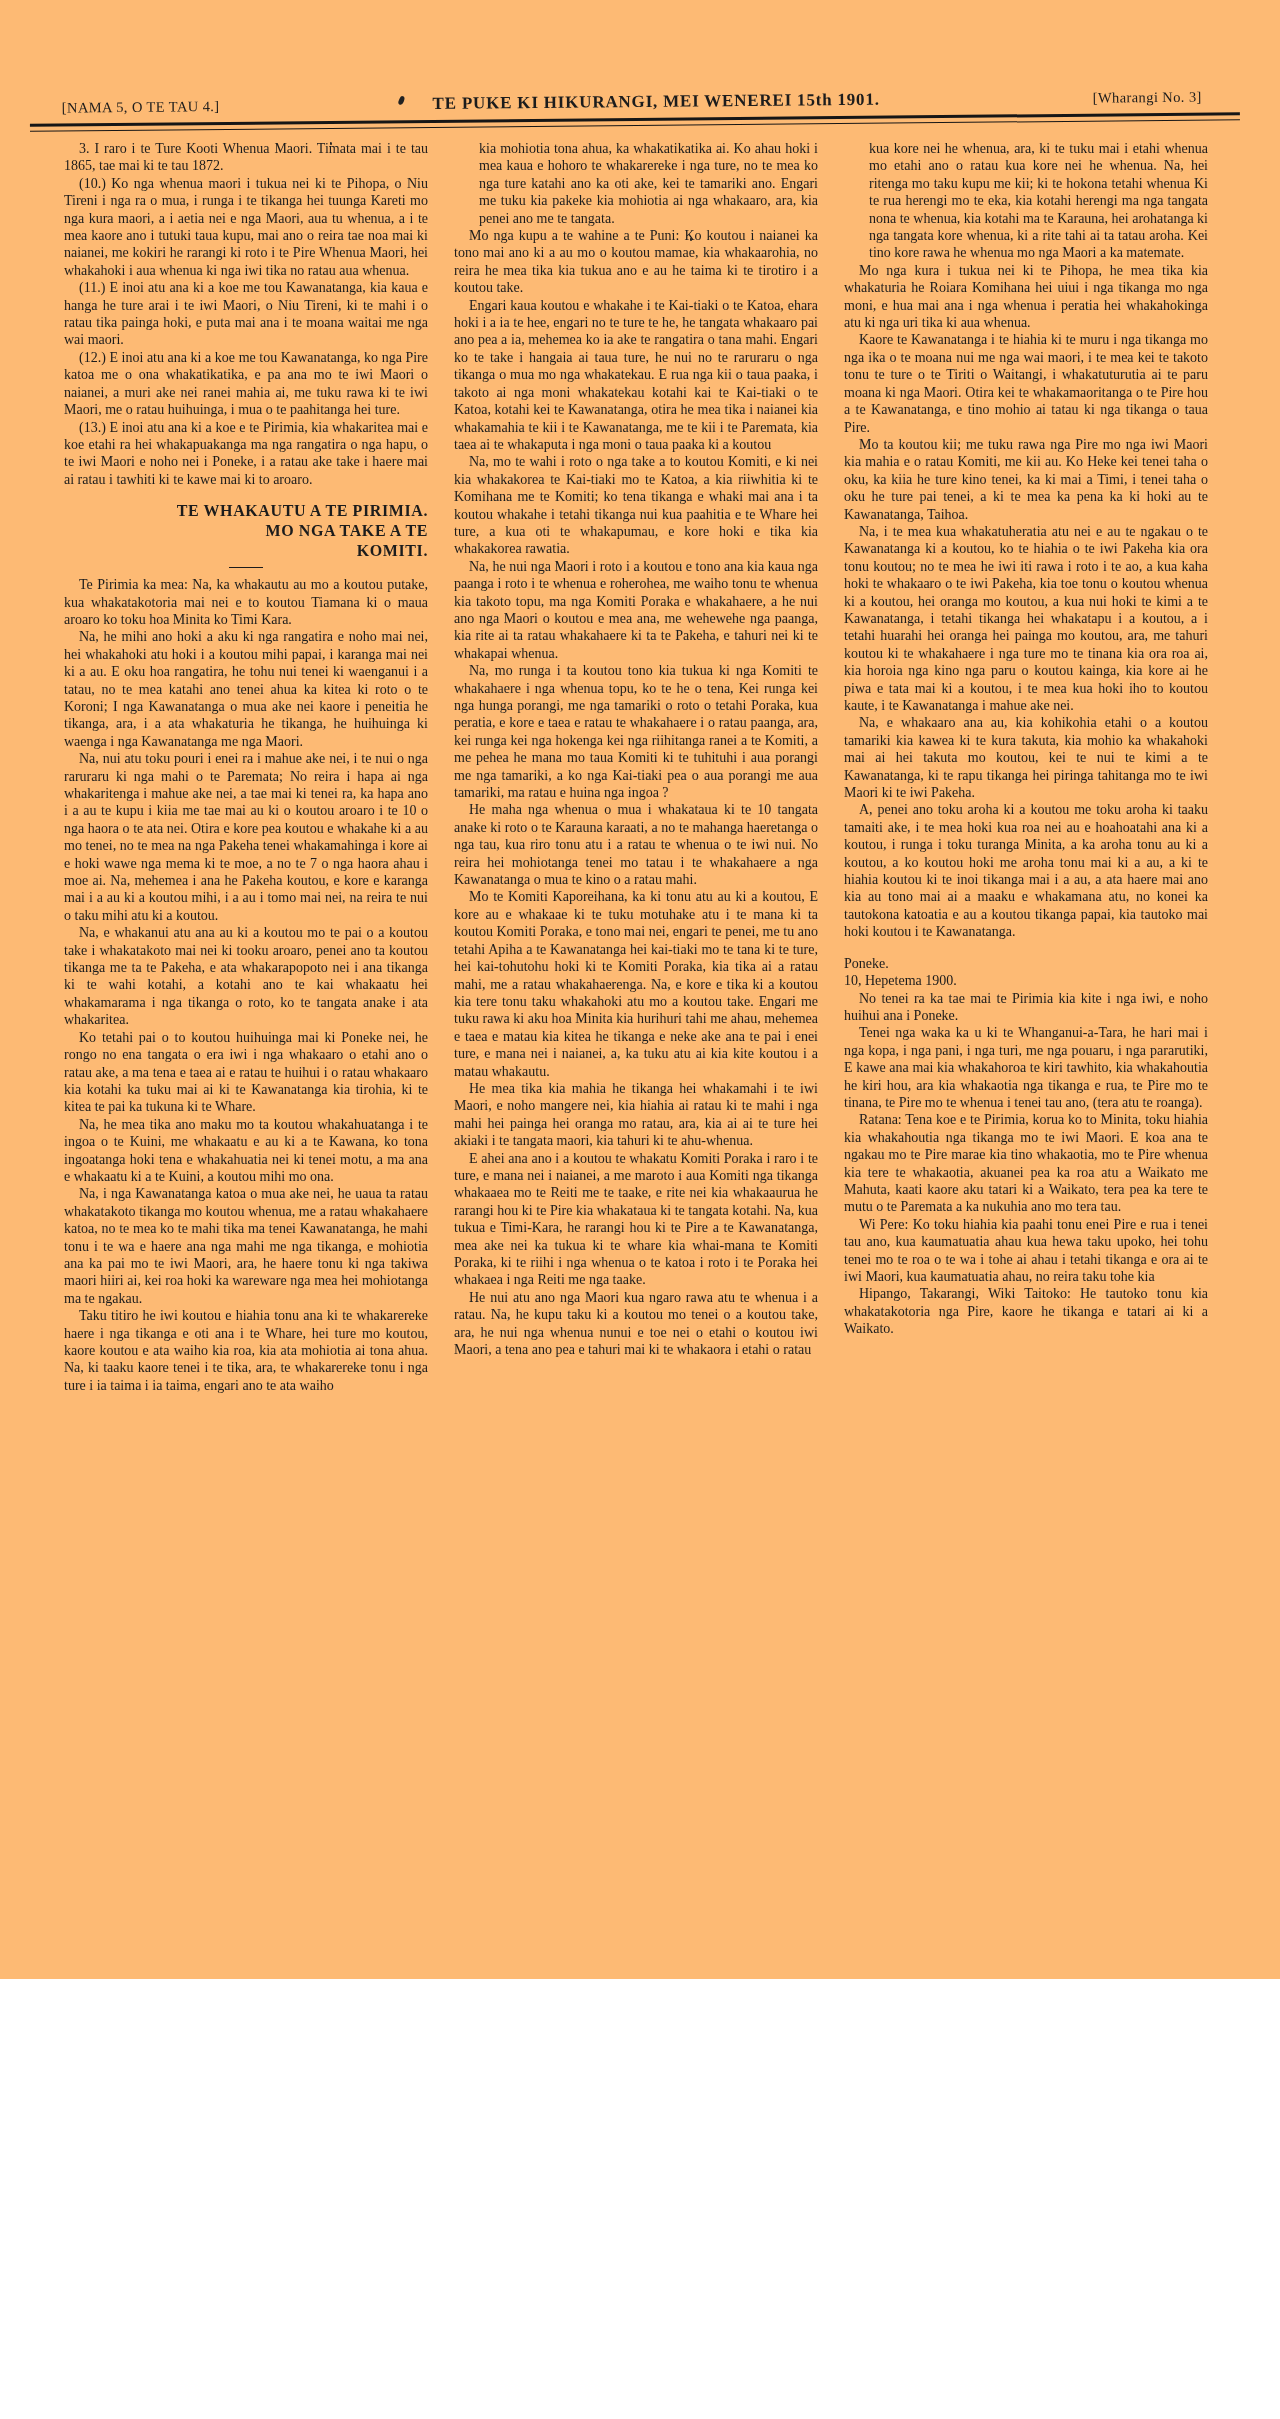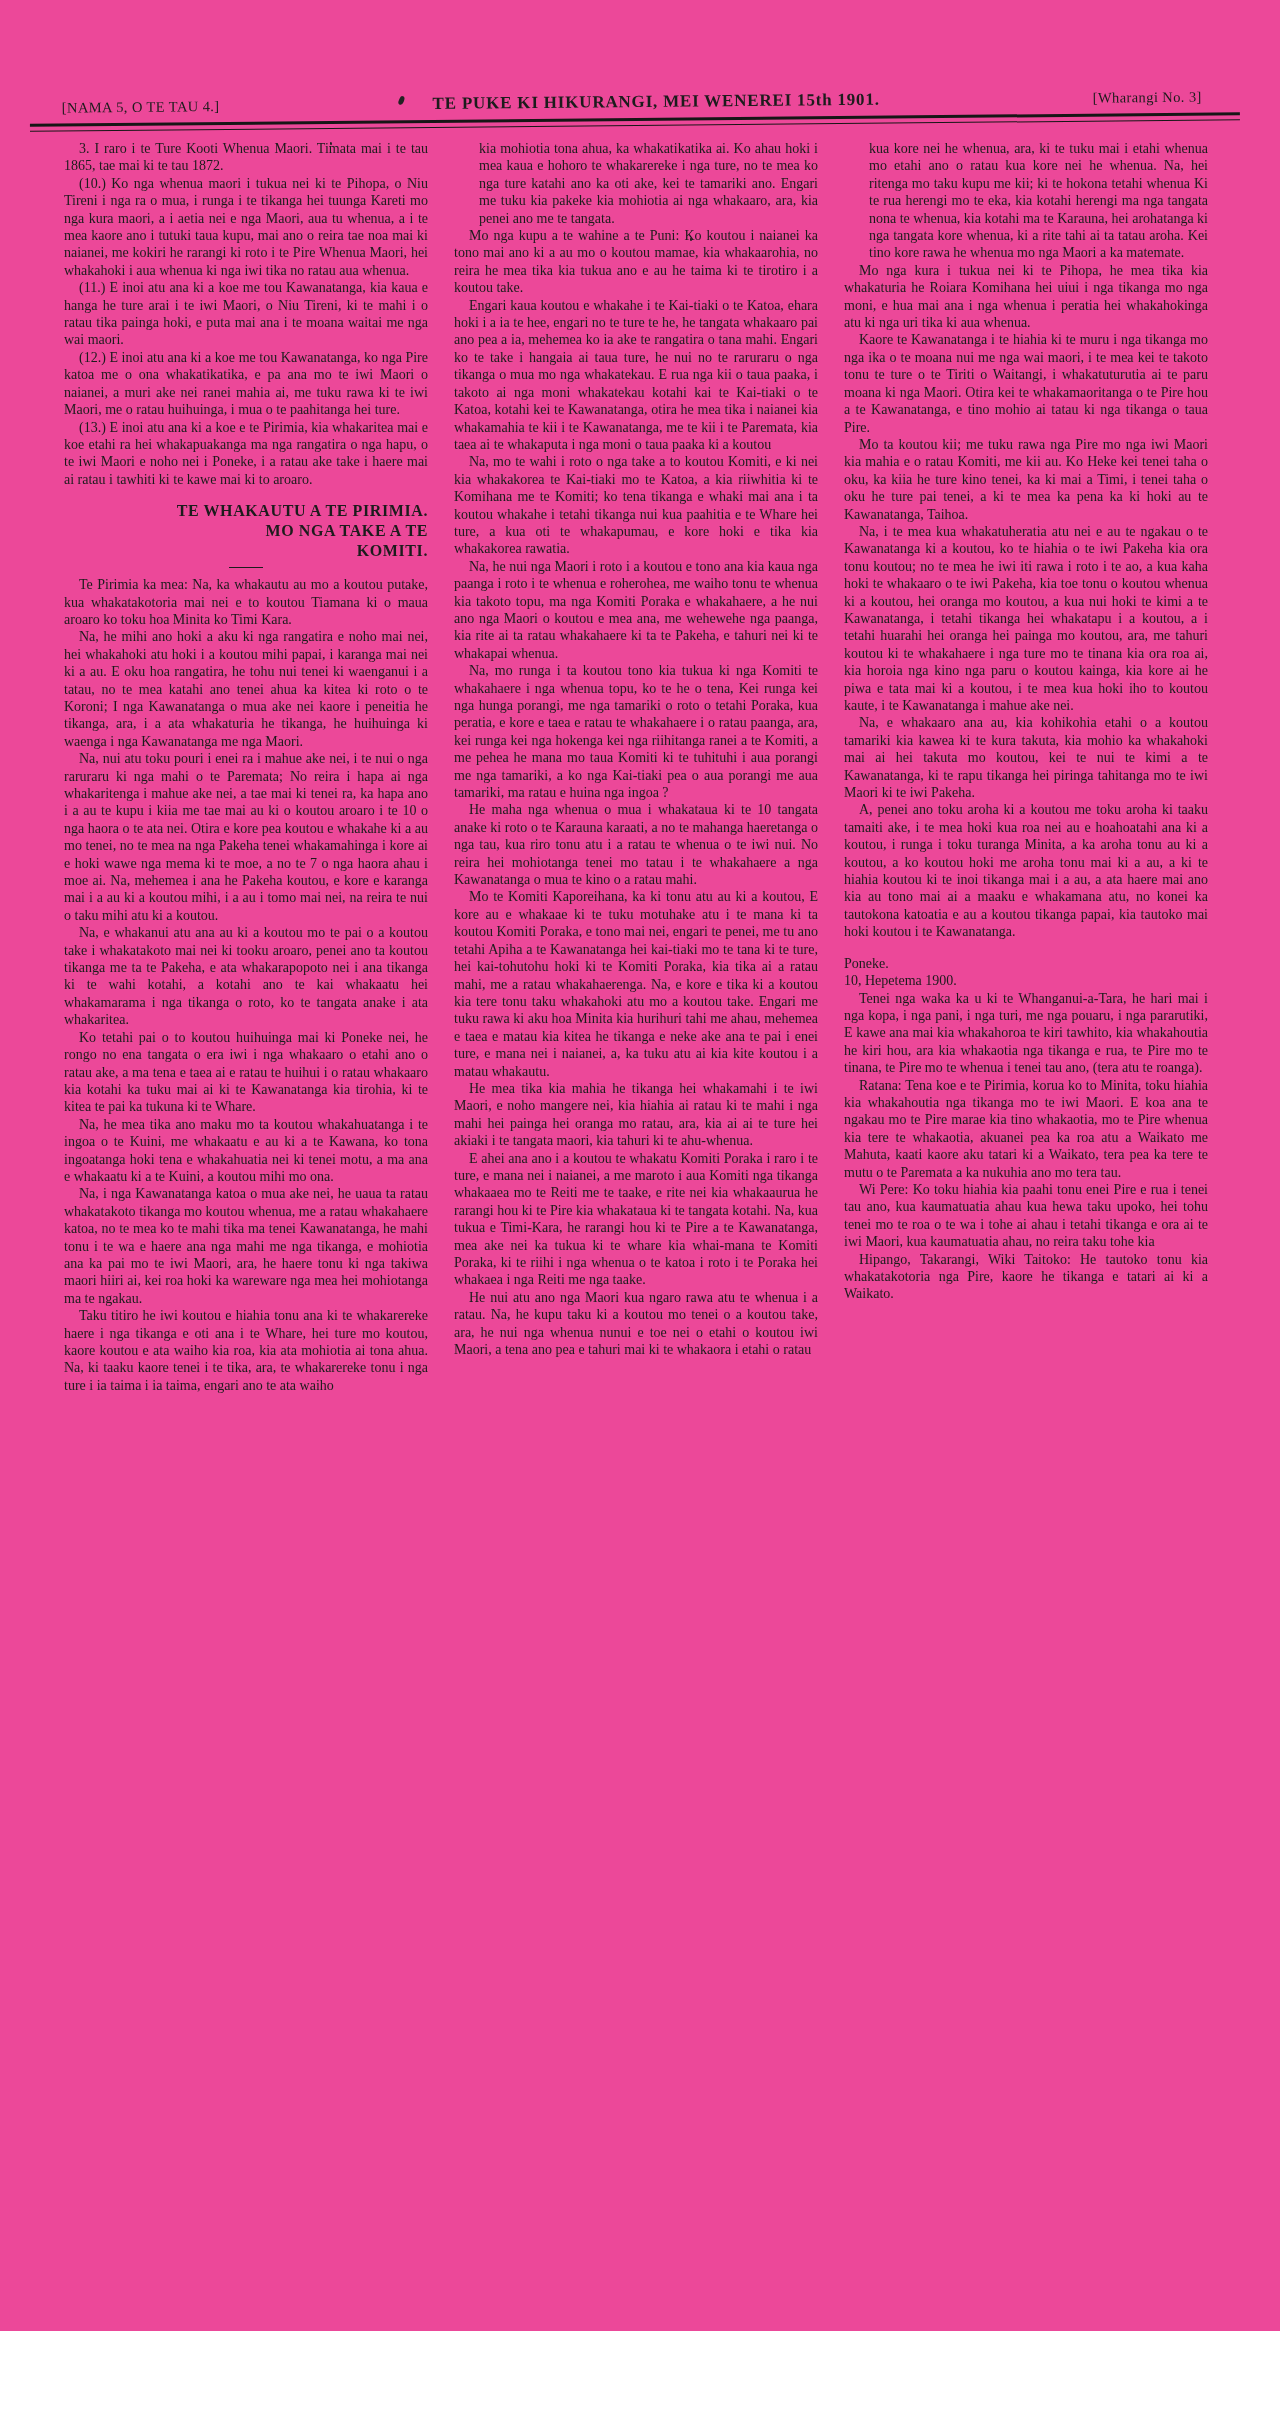--- a/index.html
+++ b/index.html
@@ -3,23 +3,23 @@
 <meta charset="utf-8">
 <style>
   html, body {
     margin: 0;
     padding: 0;
     background: #ffffff;
   }
   .page {
     position: relative;
     width: 1280px;
-    height: 2331px;
+    height: 1979px;
     margin: 0 auto;
-    background: #ec4899;
+    background: #fdba74;
     color: #1c1c1c;
     font-family: "Liberation Serif", "DejaVu Serif", serif;
     overflow: hidden;
   }
   .speck {
     position: absolute;
     background: #222;
     border-radius: 40% 60% 50% 50%;
   }
   .masthead-wrap {
@@ -141,20 +141,21 @@
     <div class="col">
         <p class="para cont">kua kore nei he whenua, ara, ki te tuku mai i etahi whenua mo etahi ano o ratau kua kore nei he whenua.  Na, hei ritenga mo taku kupu me kii;  ki te hokona tetahi whenua Ki te rua herengi mo te eka, kia kotahi herengi ma nga tangata nona te whenua, kia kotahi ma te Karauna, hei arohatanga ki nga tangata kore whenua, ki a rite tahi ai ta tatau aroha.  Kei tino kore rawa he whenua mo nga Maori a ka matemate.</p>
         <p class="para">Mo nga kura i tukua nei ki te Pihopa, he mea tika kia whakaturia he Roiara Komihana hei uiui i nga tikanga mo nga moni, e hua mai ana i nga whenua i peratia hei whakahokinga atu ki nga uri tika ki aua whenua.</p>
         <p class="para">Kaore te Kawanatanga i te hiahia ki te muru i nga tikanga mo nga ika o te moana nui me nga wai maori, i te mea kei te takoto tonu te ture o te Tiriti o Waitangi, i whakatuturutia ai te paru moana ki nga Maori.  Otira kei te whakamaoritanga o te Pire hou a te Kawanatanga, e tino mohio ai tatau ki nga tikanga o taua Pire.</p>
         <p class="para">Mo ta koutou kii;  me tuku rawa nga Pire mo nga iwi Maori kia mahia e o ratau Komiti, me kii au.  Ko Heke kei tenei taha o oku, ka kiia he ture kino tenei, ka ki mai a Timi, i tenei taha o oku he ture pai tenei, a ki te mea ka pena ka ki hoki au te Kawanatanga, Taihoa.</p>
         <p class="para">Na, i te mea kua whakatuheratia atu nei e au te ngakau o te Kawanatanga ki a koutou, ko te hiahia o te iwi Pakeha kia ora tonu koutou; no te mea he iwi iti rawa i roto i te ao, a kua kaha hoki te whakaaro o te iwi Pakeha, kia toe tonu o koutou whenua ki a koutou, hei oranga mo koutou, a kua nui hoki te kimi a te Kawanatanga, i tetahi tikanga hei whakatapu i a koutou, a i tetahi huarahi hei oranga hei painga mo koutou, ara, me tahuri koutou ki te whakahaere i nga ture mo te tinana kia ora roa ai, kia horoia nga kino nga paru o koutou kainga, kia kore ai he piwa e tata mai ki a koutou, i te mea kua hoki iho to koutou kaute, i te Kawanatanga i mahue ake nei.</p>
         <p class="para">Na, e whakaaro ana au, kia kohikohia etahi o a koutou tamariki kia kawea ki te kura takuta, kia mohio ka whakahoki mai ai hei takuta mo koutou, kei te nui te kimi a te Kawanatanga, ki te rapu tikanga hei piringa tahitanga mo te iwi Maori ki te iwi Pakeha.</p>
         <p class="para">A, penei ano toku aroha ki a koutou me toku aroha ki taaku tamaiti ake, i te mea hoki kua roa nei au e hoahoatahi ana ki a koutou, i runga i toku turanga Minita, a ka aroha tonu au ki a koutou, a ko koutou hoki me aroha tonu mai ki a au, a ki te hiahia koutou ki te inoi tikanga mai i a au, a ata haere mai ano kia au tono mai ai a maaku e whakamana atu, no konei ka tautokona katoatia e au a koutou tikanga papai, kia tautoko mai hoki koutou i te Kawanatanga.</p>
         <p class="para centered first">Poneke.</p>
         <p class="para centered">10, Hepetema 1900.</p>
+        <p class="para">No tenei ra ka tae mai te Pirimia kia kite i nga iwi, e noho huihui ana i Poneke.</p>
         <p class="para">Tenei nga waka ka u ki te Whanganui-a-Tara, he hari mai i nga kopa, i nga pani, i nga turi, me nga pouaru, i nga pararutiki, E kawe ana mai kia whakahoroa te kiri tawhito, kia whakahoutia he kiri hou, ara kia whakaotia nga tikanga e rua, te Pire mo te tinana, te Pire mo te whenua i tenei tau ano, (tera atu te roanga).</p>
         <p class="para">Ratana:  Tena koe e te Pirimia, korua ko to Minita, toku hiahia kia whakahoutia nga tikanga mo te iwi Maori.  E koa ana te ngakau mo te Pire marae kia tino whakaotia, mo te Pire whenua kia tere te whakaotia, akuanei pea ka roa atu a Waikato me Mahuta, kaati kaore aku tatari ki a Waikato, tera pea ka tere te mutu o te Paremata a ka nukuhia ano mo tera tau.</p>
         <p class="para">Wi Pere:  Ko toku hiahia kia paahi tonu enei Pire e rua i tenei tau ano, kua kaumatuatia ahau kua hewa taku upoko, hei tohu tenei mo te roa o te wa i tohe ai ahau i tetahi tikanga e ora ai te iwi Maori, kua kaumatuatia ahau, no reira taku tohe kia</p>
         <p class="para">Hipango, Takarangi, Wiki Taitoko:  He tautoko tonu kia whakatakotoria nga Pire, kaore he tikanga e tatari ai ki a Waikato.</p>
       </div>
   </div>
 
 </div>
 
 </body></html>

